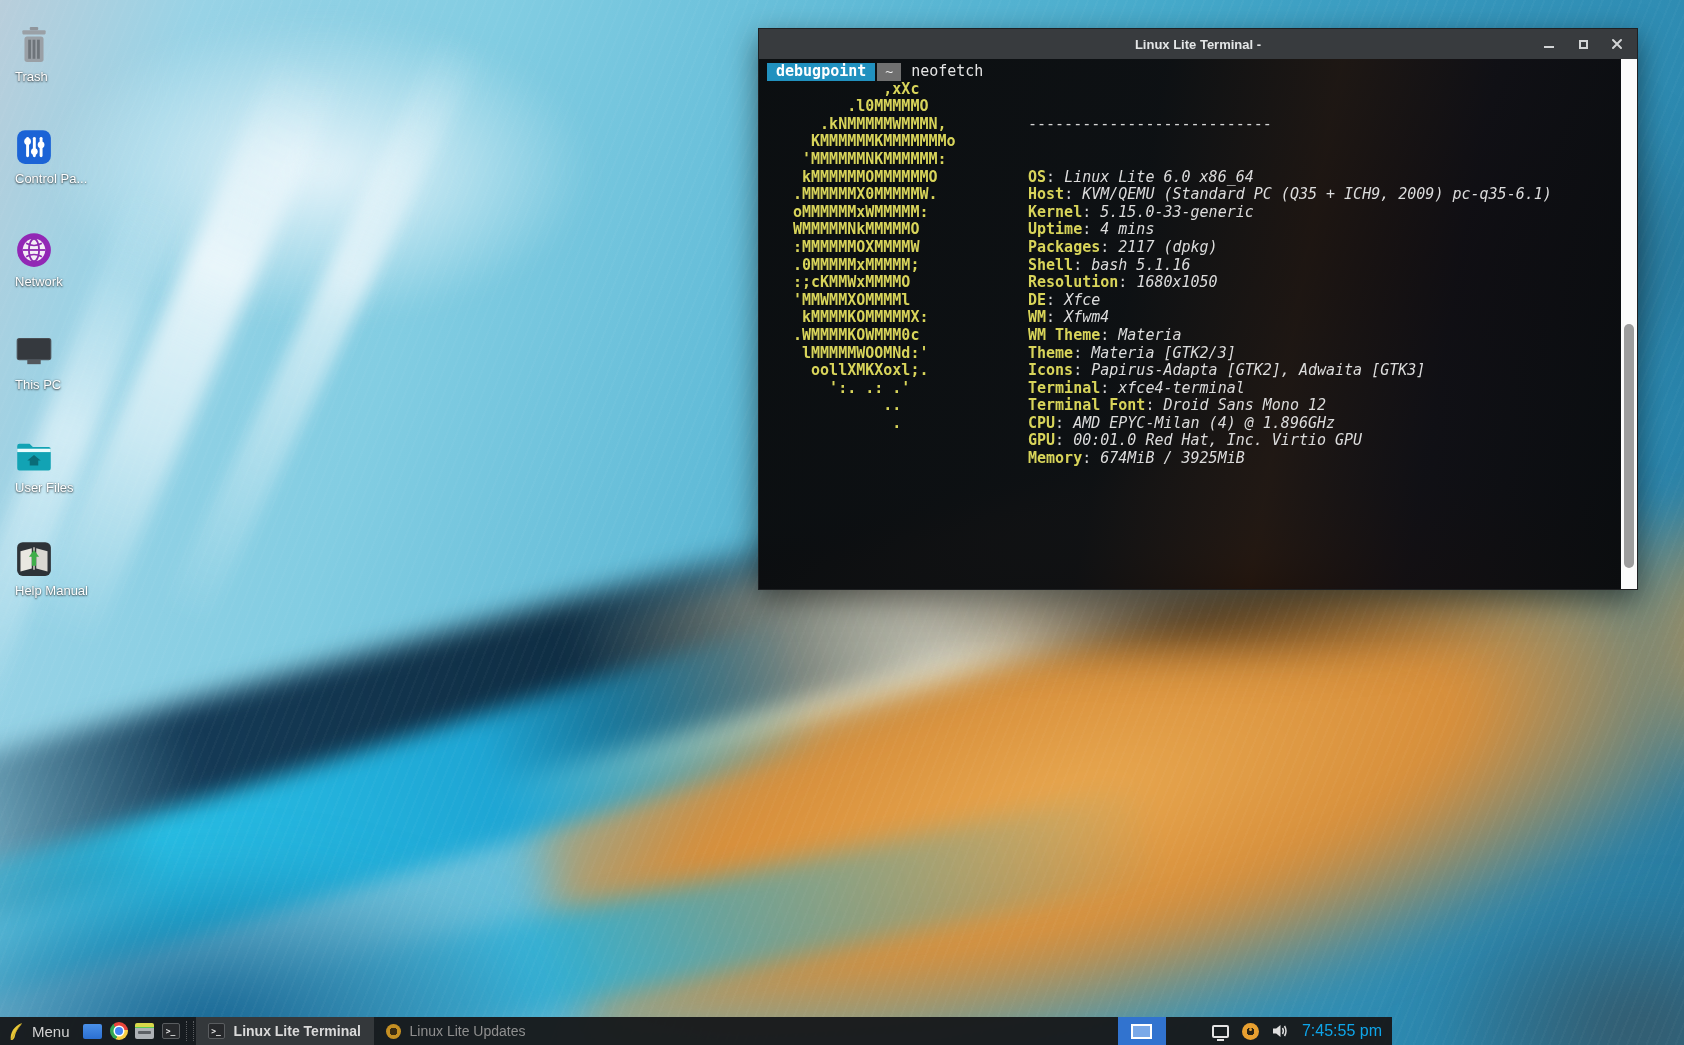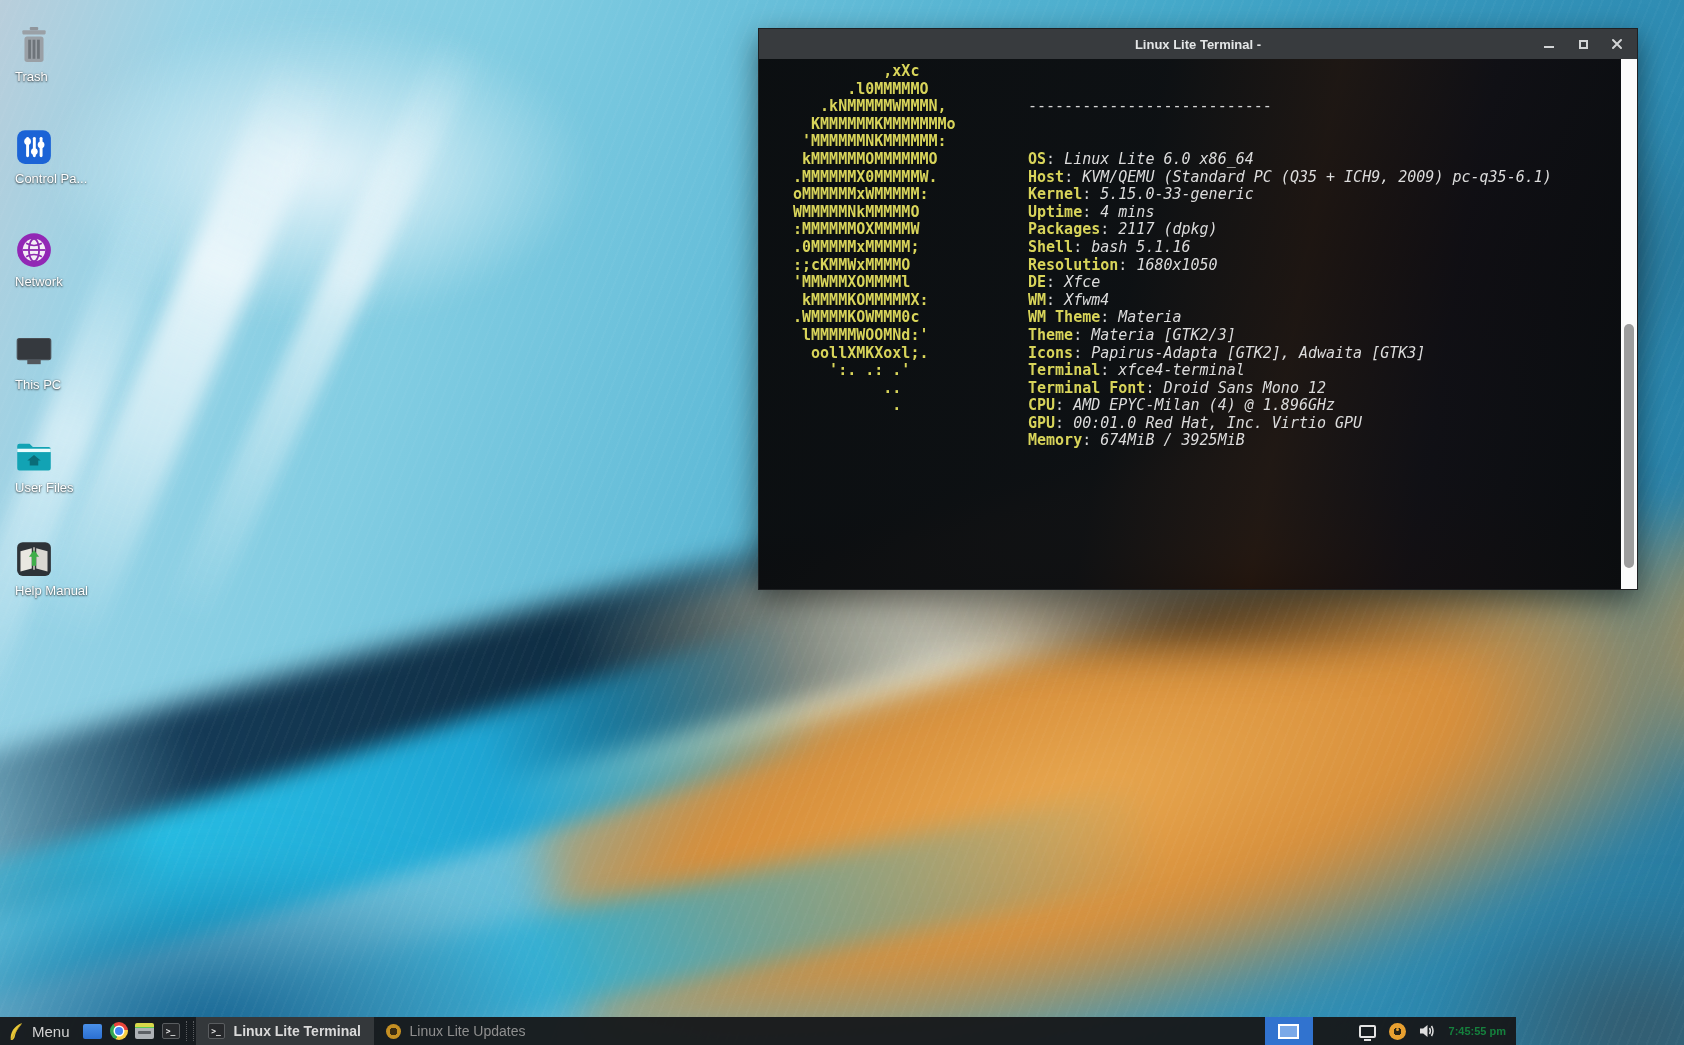--- a/index.html
+++ b/index.html
@@ -56,21 +56,21 @@
   .nf-row { white-space:pre; }
   .nf-label { color:#d8d45a; font-weight:bold; }
   .nf-colon { color:#d4d4d4; }
   .nf-value { color:#dcdcdc;font-style:italic; }
   .palette { margin-top:3px; }
   .term-scrollbar { flex:0 0 16px; background:#fbfbfb; position:relative; }
   .term-thumb { position:absolute; left:3px; width:10px; border-radius:5px; background:#9d9d9d; top:50%; height:46%; }
   .spacer { flex:1; }
 
   
-  .taskbar { position:absolute; left:0; bottom:0; width:1516px; height:28px; background:rgba(23,25,27,.96); display:flex; align-items:center; color:#d6d6d6; }
+  .taskbar { position:absolute; left:0; bottom:0; width:1392px; height:28px; background:rgba(23,25,27,.96); display:flex; align-items:center; color:#d6d6d6; }
   .tb-menu { display:flex; align-items:center; gap:7px; padding:0 10px 0 8px; height:28px; cursor:pointer; }
   .tb-menu span { font-size:15px; color:#d2d2d2; }
   .tb-launch { width:26px; height:28px; display:flex; align-items:center; justify-content:center; cursor:pointer; }
   .icon-showdesk { width:19px; height:15px; border-radius:2px; background:linear-gradient(180deg,#4a90e8,#2b6fd2); }
   .icon-chrome { width:18px; height:18px; border-radius:50%; background:conic-gradient(from -40deg,#e8453c 0 120deg,#f7d046 120deg 240deg,#34a853 240deg 360deg); position:relative; }
   .icon-chrome::after { content:""; position:absolute; left:5px; top:5px; width:8px; height:8px; border-radius:50%; background:#4285f4; box-shadow:0 0 0 1.5px #fff; }
   .icon-filemgr { width:19px; height:16px; border-radius:2px; background:linear-gradient(180deg,#d8d84a 0 23%,#58c858 23% 33%,#aeb2b6 33% 100%); position:relative; }
   .icon-filemgr::after { content:""; position:absolute; left:3px; top:8px; width:13px; height:3px; background:#5d6165; border-radius:1px; }
   .icon-term { width:18px; height:16px; background:#27292c; border:1px solid #5a5d60; border-radius:2px; color:#e8e8e8; font-family:"DejaVu Sans Mono",monospace; font-size:8px; font-weight:bold; display:flex; align-items:center; justify-content:center; }
   .tb-handle { width:8px; height:20px; margin:0 2px; border-left:1px dotted #5a5d60; border-right:1px dotted #5a5d60; }
@@ -80,21 +80,21 @@
   .tb-task-label.dim { color:#8f8f8f; font-weight:normal; }
   .icon-updates-sm { width:15px; height:15px; border-radius:50%; background:radial-gradient(circle at 50% 50%,#3a2c12 0 34%,#c59023 36% 100%); flex:0 0 15px; }
   .tb-spacer { flex:1; }
   .tb-pager { width:48px; height:28px; background:#3173cf; display:flex; align-items:center; justify-content:center; margin-right:46px; cursor:pointer; }
   .pager-win { width:21px; height:15px; background:#7aa9e8; border:2px solid #fff; }
   .tb-tray { display:flex; align-items:center; gap:13px; padding-right:10px; }
   .tray-display { width:17px; height:13px; border:2px solid #e4e4e4; border-radius:2px; position:relative; }
   .tray-display::after { content:""; position:absolute; left:3px; bottom:-5px; width:7px; height:2px; background:#e4e4e4; }
   .tray-updates { width:17px; height:17px; border-radius:50%; background:radial-gradient(circle at 50% 50%,#2a2416 0 30%,#e8a030 32% 100%); position:relative; }
   .tray-updates::after { content:""; position:absolute; left:7px; top:5px; width:3px; height:3px; border-radius:50%; background:#e8a030; }
-  .tb-clock { font-size:11px; color:#15803d; white-space:nowrap; cursor:default;font-weight:bold; }
+  .tb-clock { font-size:16px; color:#0ea5e9; white-space:nowrap; cursor:default; }
 </style>
 </head>
 <body>
 
 <div class="desktop">
 
   <div class="wallpaper">
     <div class="wp wp-base"></div>
     <div class="wp wp-sheen"></div>
     <div class="wp wp-darktr"></div>
@@ -200,20 +200,25 @@
           </div>
         <div class="wc wc-close">
           <svg width="12" height="12" viewBox="0 0 12 12">
               <path d="M2,2 L10,10 M10,2 L2,10" stroke="#d3d5d6" stroke-width="2" stroke-linecap="round"></path>
             </svg>
         </div>
       </div>
     </div>
     <div class="term-body">
       <div class="term-content">
+        <div class="cmd-line">
+          <span class="chip-user">debugpoint</span>
+          <span class="chip-path">~</span>
+          <span class="cmd-text">neofetch</span>
+        </div>
         <div class="nf-flex">
           <pre class="ascii-art">          ,xXc
       .l0MMMMMO
    .kNMMMMMWMMMN,
   KMMMMMMKMMMMMMMo
  'MMMMMMNKMMMMMM:
  kMMMMMMOMMMMMMO
 .MMMMMMX0MMMMMW.
 oMMMMMMxWMMMMM:
 WMMMMMNkMMMMMO

